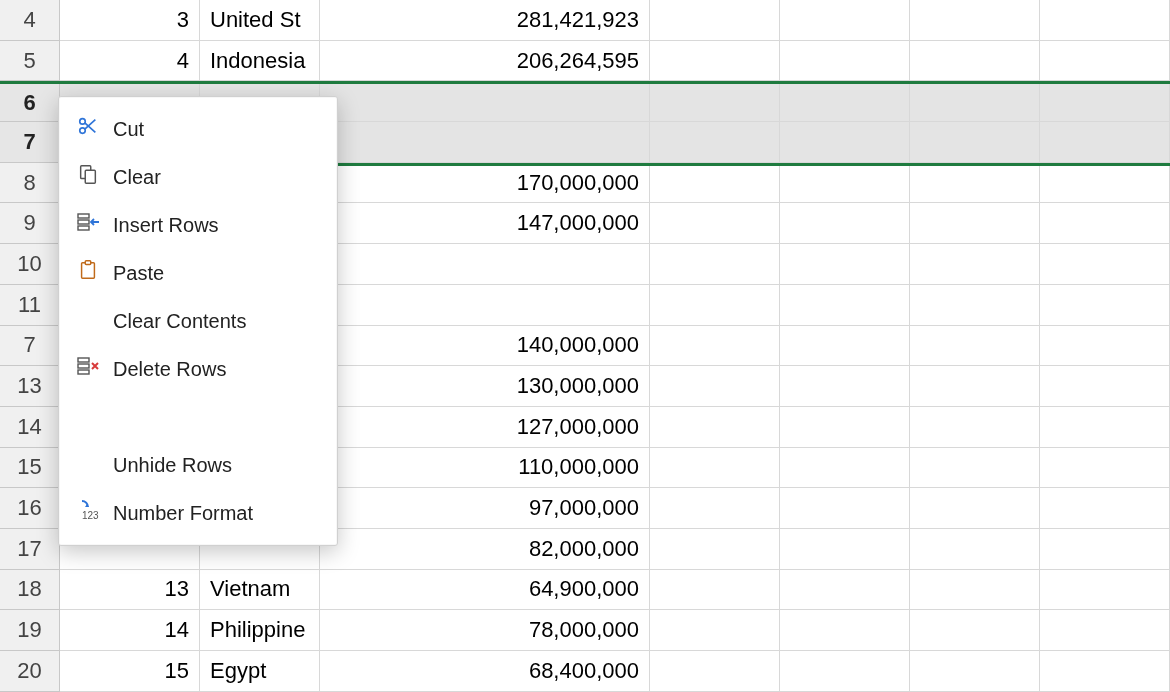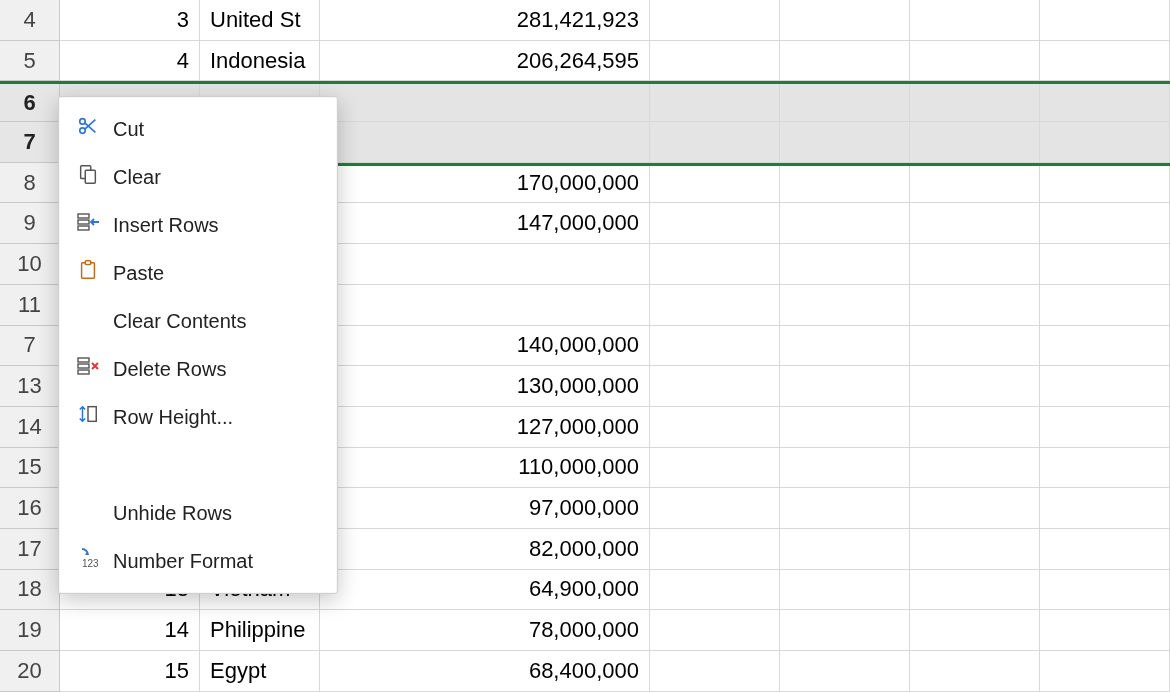--- a/index.html
+++ b/index.html
@@ -340,29 +340,20 @@
       <svg width="24" height="22" viewBox="0 0 24 22" fill="none">
         <rect x="1" y="3" width="11" height="4" fill="none" stroke="#555" stroke-width="1.4"></rect>
         <rect x="1" y="9" width="11" height="4" fill="none" stroke="#555" stroke-width="1.4"></rect>
         <rect x="1" y="15" width="11" height="4" fill="none" stroke="#555" stroke-width="1.4"></rect>
         <path d="M15 8 L21 14 M21 8 L15 14" stroke="#d83b3b" stroke-width="2" fill="none"></path>
       </svg>
     </span>
     <span class="ctx-label">Delete Rows</span>
   </div>
 
-  <div class="ctx-item">
-    <span class="ctx-icon">
-      <svg width="22" height="22" viewBox="0 0 24 24" fill="none" stroke="#2e74d8" stroke-width="1.6">
-        <rect x="12" y="4" width="9" height="16" stroke="#555" fill="none"></rect>
-        <path d="M6 4 L6 20 M3 7 L6 4 L9 7 M3 17 L6 20 L9 17"></path>
-      </svg>
-    </span>
-    <span class="ctx-label">Row Height...</span>
-  </div>
 
   <div class="ctx-item">
     <span class="ctx-icon"></span>
   </div>
 
   <div class="ctx-item">
     <span class="ctx-icon"></span>
     <span class="ctx-label">Unhide Rows</span>
   </div>
 

